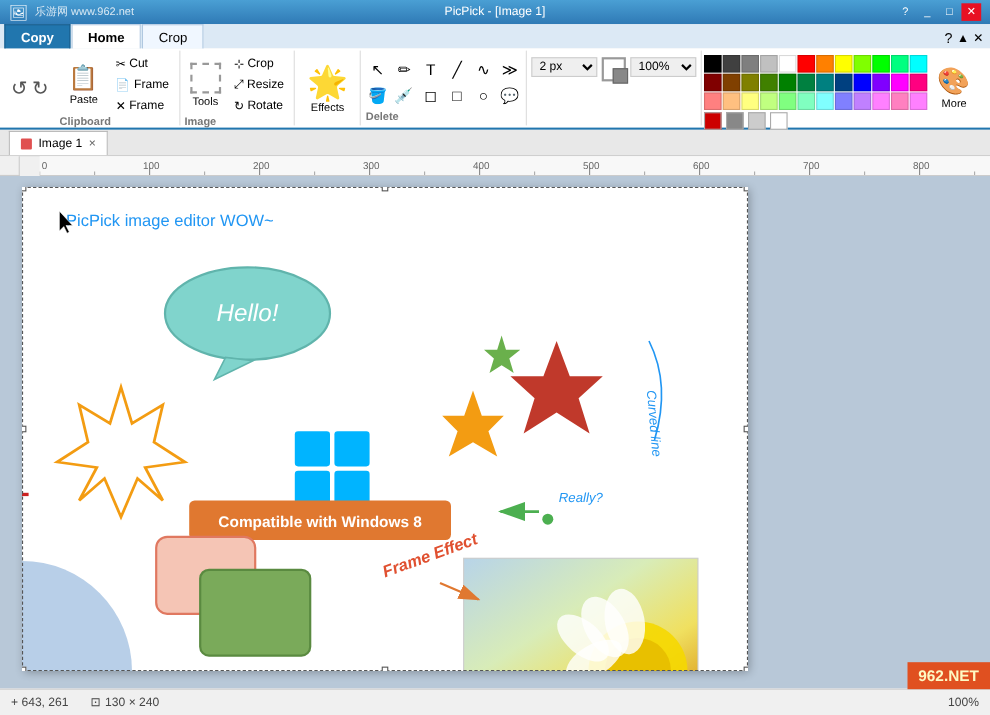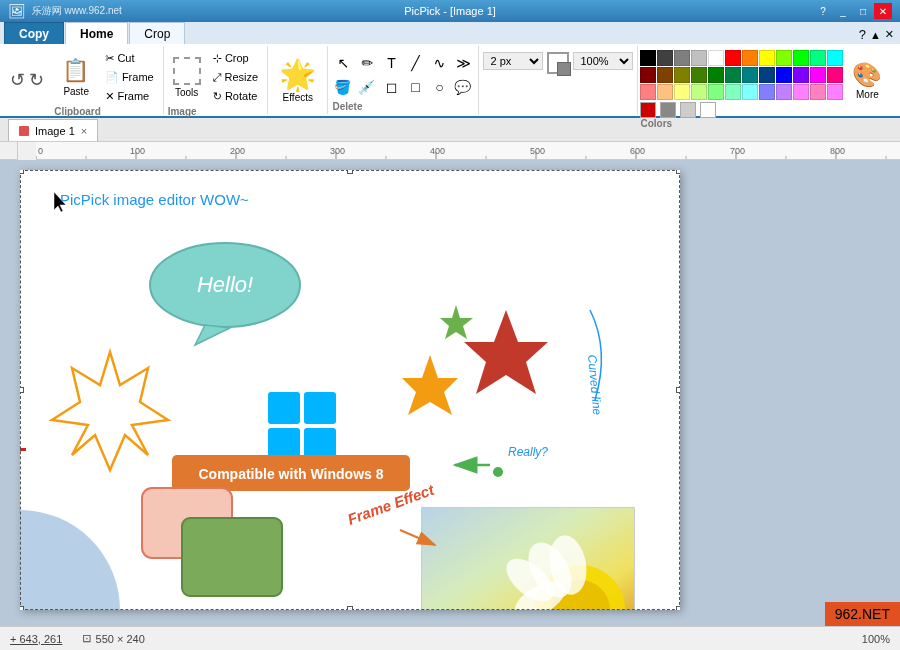--- a/index.html
+++ b/index.html
@@ -418,21 +418,20 @@
           <div style="width: 16px; height: 16px; background: rgb(255, 128, 192); border: 1px solid rgba(0, 0, 0, 0.15); cursor: pointer;"></div>
           <div style="width: 16px; height: 16px; background: rgb(255, 128, 255); border: 1px solid rgba(0, 0, 0, 0.15); cursor: pointer;"></div>
         </div>
     </div>
     <div style="display:flex;align-items:center;gap:4px;margin-top:2px;">
       <div style="width:16px;height:16px;background:#cc0000;border:1px solid #aaa;"></div>
       <div style="width:16px;height:16px;background:#888888;border:1px solid #aaa;"></div>
       <div style="width:16px;height:16px;background:#cccccc;border:1px solid #aaa;"></div>
       <div style="width:16px;height:16px;background:white;border:1px solid #aaa;"></div>
     </div>
-    <div class="ribbon-group-footer">Colors</div>
   </div>
 
   <div style="display:flex;flex-direction:column;align-items:center;justify-content:center;padding:4px 6px;cursor:pointer;font-size:10px;border:1px solid transparent;border-radius:3px;" class="">
     <span style="font-size:24px;">🎨</span>
     <span>More</span>
   </div>
 </div>
 
 <div id="tab-strip">
   <div class="img-tab">
@@ -595,24 +594,24 @@
           <svg width="20" height="25">
             <path d="M 4,2 L 4,20 L 8,16 L 11,22 L 13,21 L 10,15 L 16,15 Z" fill="black" stroke="white" stroke-width="0.5"></path>
           </svg>
         </div>
       </div>
     </div>
   </div>
 </div>
 
 <div id="statusbar">
-  <span style="display:flex;align-items:center;gap:4px;text-decoration:underline;">+ 643, 261</span>
+  <span style="display:flex;align-items:center;gap:4px;">+ 643, 261</span>
   <span style="display:flex;align-items:center;gap:4px;">
     <span>⊡</span>
-    <span>550 × 240</span>
+    <span>130 × 240</span>
   </span>
   <span style="flex:1;"></span>
   <span>100%</span>
 </div>
 
 <div style="position:fixed;bottom:24px;right:0;z-index:200;">
-  <div style="background:#e05020;color:#000000;font-size:14px;font-weight:normal;padding:4px 10px;">962.NET</div>
+  <div style="background:#e05020;color:#fef9c3;font-size:14px;font-weight:bold;padding:4px 10px;">962.NET</div>
 </div>
 
 </body></html>

